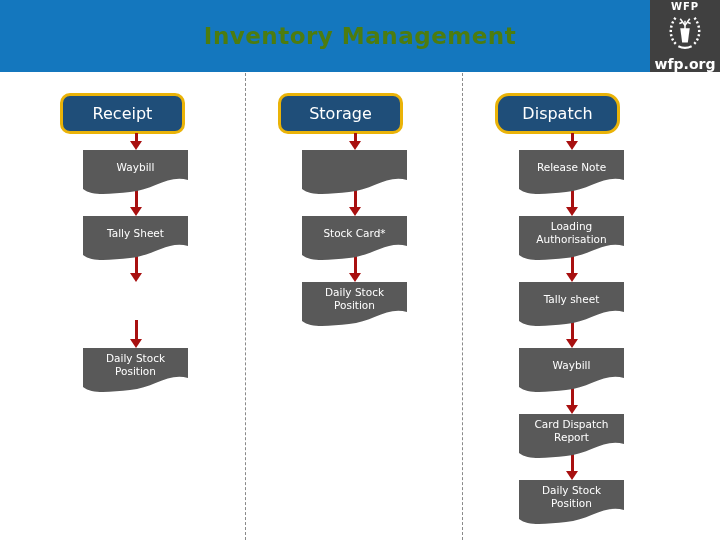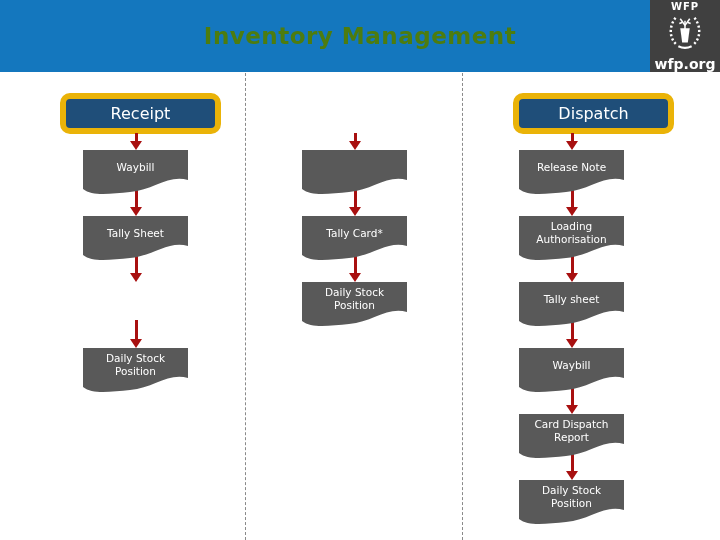--- a/index.html
+++ b/index.html
@@ -21,25 +21,25 @@
     color:#fff;z-index:5;text-align:right;
   }
   .logo-org{font-size:10px;font-weight:bold;letter-spacing:1px;line-height:1;}
   .logo-site{font-size:14px;font-weight:bold;line-height:1;margin-top:1px;}
   .logo-emblem{margin:2px 0 2px 0;}
   
   .vsep{position:absolute;top:73px;bottom:0;width:0;border-left:1px dashed #8A8A8A;}
   .vsep.s1{left:245px;} .vsep.s2{left:462px;}
   
   .pill{
-    position:absolute;top:93px;width:161px;height:41px;background:#1F4E79;
-    border:6px solid #eab308;border-radius:10px;box-sizing:border-box;
+    position:absolute;top:93px;width:125px;height:41px;background:#1F4E79;
+    border:3px solid #eab308;border-radius:10px;box-sizing:border-box;
     display:flex;align-items:center;justify-content:center;color:#ffffff;font-size:16px;
   }
-  .pill.p0{left:60px;} .pill.p1{left:278px;} .pill.p2{left:513px;}
+  .pill.p0{left:60px;} .pill.p1{left:278px;} .pill.p2{left:495px;border-radius:14px;}
   
   .doc{position:absolute;width:105px;height:46px;z-index:2;}
   .doc svg{position:absolute;left:0;top:0;display:block;}
   .doc .doc-label{
     position:absolute;left:0;top:0;width:105px;height:34px;display:flex;
     align-items:center;justify-content:center;text-align:center;color:#ffffff;
     font-size:10.5px;line-height:1.2;padding:0 12px;box-sizing:border-box;
   }
   .doc.c0{left:83px;} .doc.c1{left:302px;} .doc.c2{left:519px;}
   .r0{top:150px;} .r1{top:216px;} .r2{top:282px;} .r3{top:348px;} .r4{top:414px;} .r5{top:480px;}
@@ -87,20 +87,23 @@
     </div>
     <div class="logo-site">wfp.org</div>
   </div>
 
   <div class="vsep s1"></div>
   <div class="vsep s2"></div>
 
   <div class="pill p0">
     <span>Receipt</span>
   </div>
+  <div class="pill p1">
+    <span>Storage</span>
+  </div>
   <div class="pill p2">
     <span>Dispatch</span>
   </div>
 
   <div class="arrow ax0 ashort"></div>
   <div class="arrow ax0 ar0"></div>
   <div class="arrow ax0 ar1"></div>
   <div class="arrow ax0 ar2"></div>
 
   <div class="arrow ax1 ashort"></div>
@@ -135,21 +138,21 @@
 
   <div class="doc c1 r0">
     <svg width="105" height="46" viewBox="0 0 105 46">
         <path d="M0,0 H105 V30 C86,24 70,40 47,42 C29,43.5 10,47 0,39 Z" fill="#595959"></path>
       </svg>
   </div>
   <div class="doc c1 r1">
     <svg width="105" height="46" viewBox="0 0 105 46">
         <path d="M0,0 H105 V30 C86,24 70,40 47,42 C29,43.5 10,47 0,39 Z" fill="#595959"></path>
       </svg>
-    <div class="doc-label">Tally Card*</div>
+    <div class="doc-label">Stock Card*</div>
   </div>
   <div class="doc c1 r2">
     <svg width="105" height="46" viewBox="0 0 105 46">
         <path d="M0,0 H105 V30 C86,24 70,40 47,42 C29,43.5 10,47 0,39 Z" fill="#595959"></path>
       </svg>
     <div class="doc-label">Daily Stock Position</div>
   </div>
 
   <div class="doc c2 r0">
     <svg width="105" height="46" viewBox="0 0 105 46">

